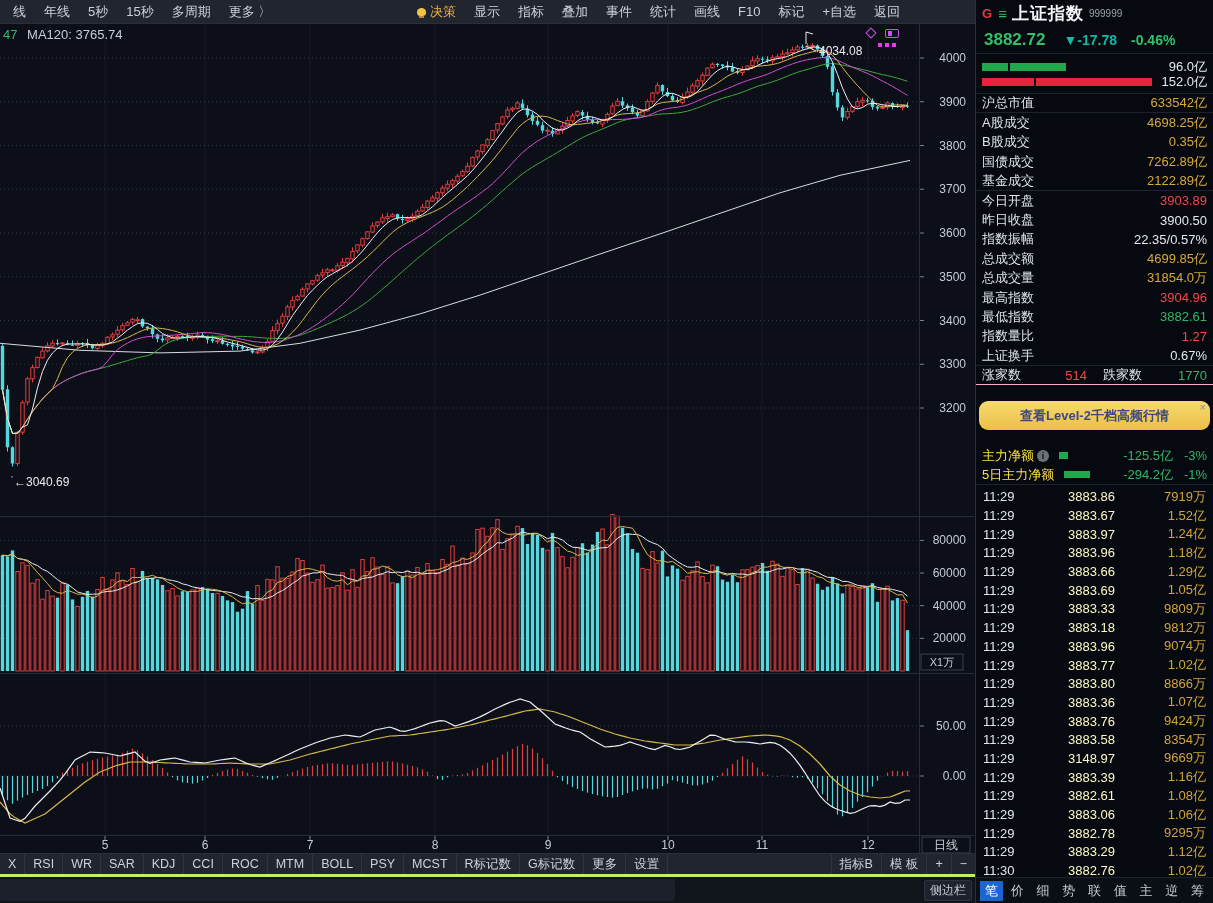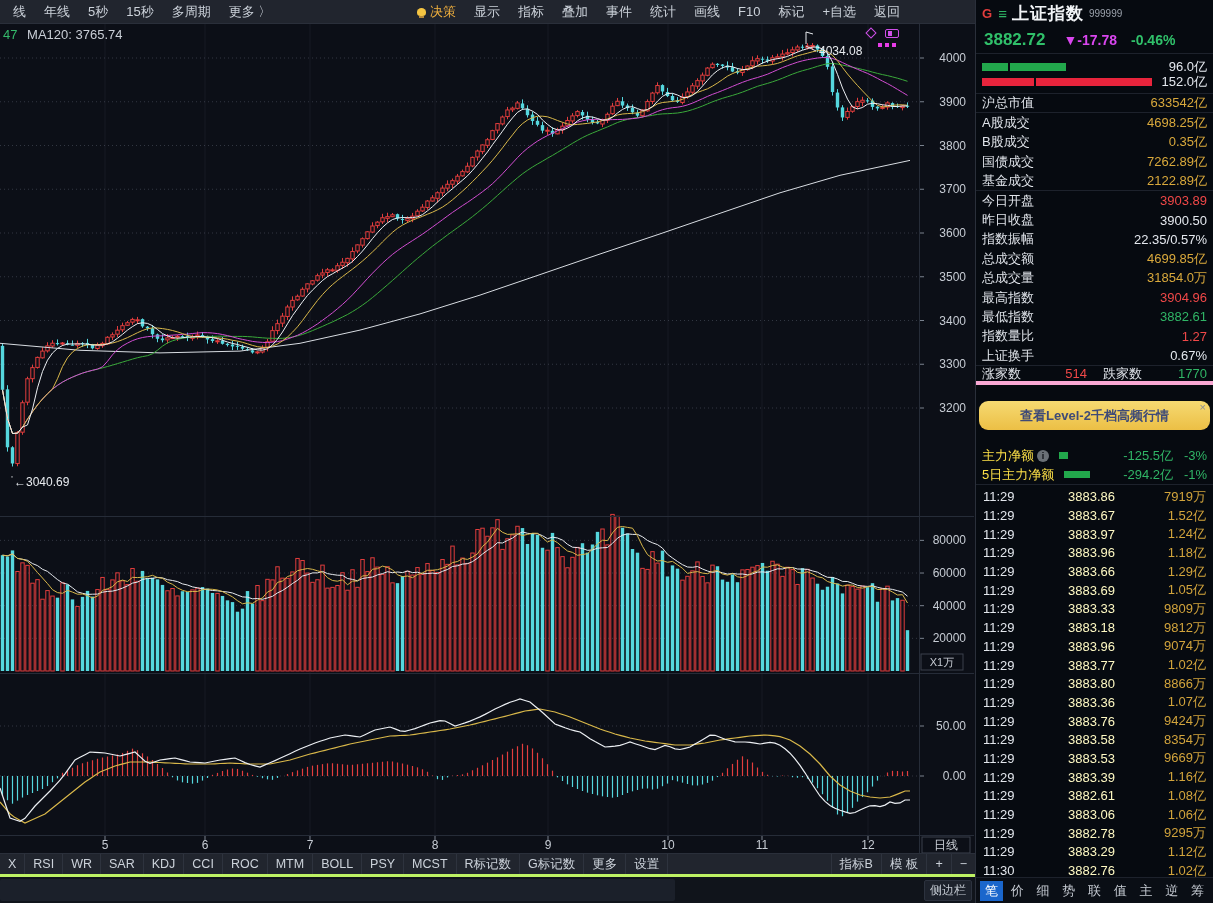--- a/index.html
+++ b/index.html
@@ -42,34 +42,34 @@
 
   
   .right-panel { width:238px; background:#060a10; border-left:1px solid #2a2f3a; display:flex; flex-direction:column; font-size:13px; }
   .rp-header { height:27px; display:flex; align-items:center; padding:0 6px; }
   .g-icon { color:#e23d3d; font-weight:bold; font-size:13px; }
   .menu-icon { color:#2fb665; font-size:15px; margin:0 5px 0 6px; }
   .rp-title { color:#f2f4f7; font-size:17px; font-weight:bold; letter-spacing:1px; }
   .rp-code { color:#9aa1ab; font-size:10px; margin-left:5px; }
   .rp-quote { height:27px; display:flex; align-items:center; padding:0 8px; border-bottom:1px solid #1d222c; }
   .q-price { color:#30c06a; font-size:17px; font-weight:bold; }
-  .q-chg { color:#d946ef; font-size:14px; font-weight:bold; margin-left:18px; }
+  .q-chg { color:#14b8a6; font-size:14px; font-weight:bold; margin-left:18px; }
   .q-pct { color:#30c06a; font-size:14px; font-weight:bold; margin-left:14px; }
   .rp-bars { padding:5px 6px 4px 6px; border-bottom:1px solid #1d222c; }
   .bar-row { display:flex; align-items:center; height:15px; }
   .bar-segs { display:flex; gap:2px; align-items:center; flex:1; }
   .bar-segs i { height:8px; display:block; }
   .bar-val { color:#e4e8ee; font-size:13px; }
   .rp-stats { }
   .stat-row { height:19.4px; display:flex; align-items:center; padding:0 6px; }
   .stat-row.divided { border-bottom:1px solid #1d222c; }
   .stat-label { color:#e0e4ea; }
   .stat-val { margin-left:auto; }
   .c-yellow { color:#d9a93c; } .c-red { color:#f04848; } .c-green { color:#30b566; } .c-white { color:#e4e8ee; }
-  .rp-updown { height:20px; display:flex; align-items:center; padding:0 6px; border-top:1px solid #1d222c; border-bottom:4px solid #f9a8d4; }
+  .rp-updown { height:20px; display:flex; align-items:center; padding:0 6px; border-top:1px solid #1d222c; border-bottom:1px solid #f9a8d4; }
   .ud-up-val { color:#f04848; margin-left:26px; width:40px; text-align:right; }
   .ud-down-lbl { margin-left:16px; }
   .ud-down-val { color:#30b566; margin-left:auto; }
   .rp-banner { margin:16px 3px; height:29px; background:linear-gradient(#f6da72,#ecbf45); border-radius:9px; display:flex; align-items:center; justify-content:center; position:relative; }
   .rp-banner span.txt { color:#3e4a77; font-size:13px; font-weight:bold; }
   .banner-close { position:absolute; right:4px; top:0; color:#8a8f99; font-size:11px; }
   .rp-flow { border-bottom:1px solid #1d222c; }
   .flow-row { height:19px; display:flex; align-items:center; padding:0 6px; }
   .flow-label { color:#fde047; }
   .info-icon { width:12px; height:12px; border-radius:50%; background:#6a7076; color:#0b0e13; font-size:9px; line-height:12px; text-align:center; margin-left:3px; font-weight:bold; }
@@ -1165,21 +1165,21 @@
           <span class="tick-price">3883.76</span>
           <span class="tick-vol">9424万</span>
         </div>
         <div class="tick-row">
           <span class="tick-time">11:29</span>
           <span class="tick-price">3883.58</span>
           <span class="tick-vol">8354万</span>
         </div>
         <div class="tick-row">
           <span class="tick-time">11:29</span>
-          <span class="tick-price">3883.53</span>
+          <span class="tick-price">3148.97</span>
           <span class="tick-vol">9669万</span>
         </div>
         <div class="tick-row">
           <span class="tick-time">11:29</span>
           <span class="tick-price">3883.39</span>
           <span class="tick-vol">1.16亿</span>
         </div>
         <div class="tick-row">
           <span class="tick-time">11:29</span>
           <span class="tick-price">3882.61</span>

